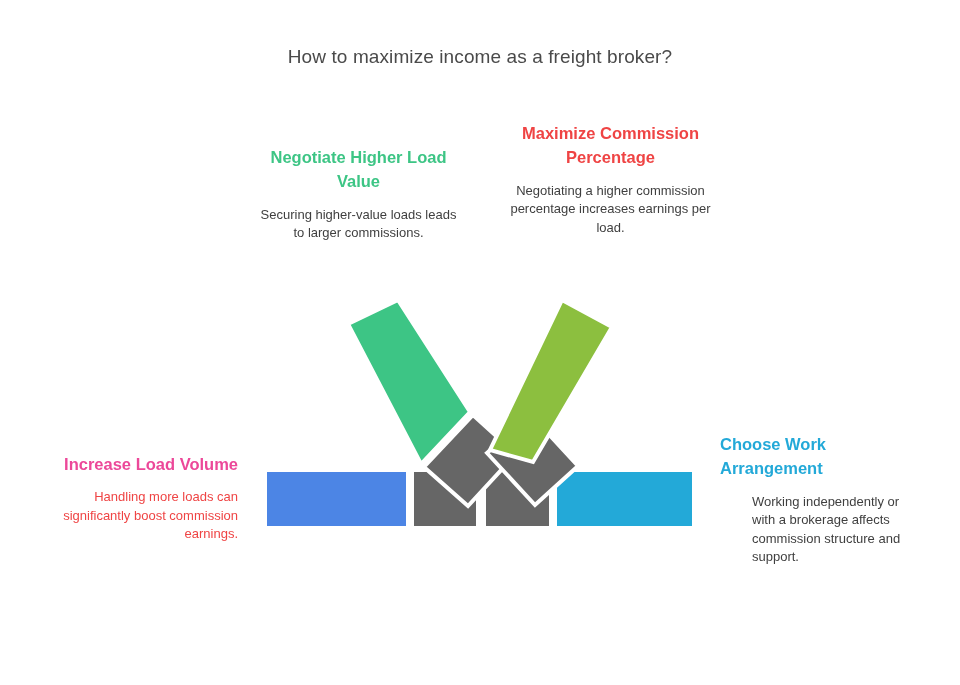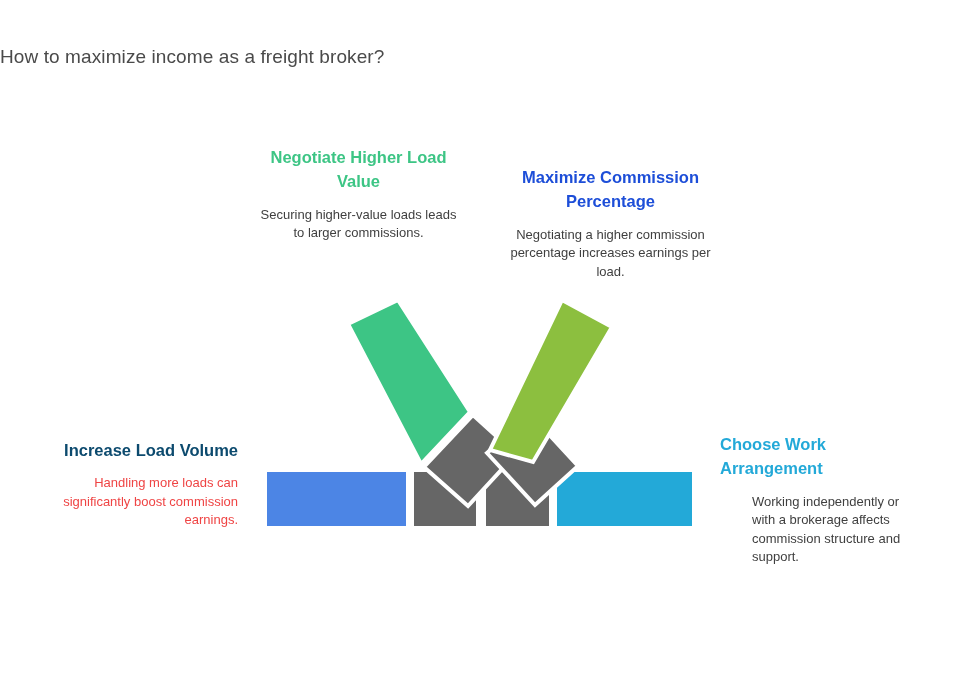--- a/index.html
+++ b/index.html
@@ -20,21 +20,21 @@
     overflow: hidden;
     background: #ffffff;
   }
 
   
   .title {
     position: absolute;
     left: 0;
     top: 46px;
     width: 960px;
-    text-align: left;
+    text-align: center;
     font-size: 19px;
     font-weight: 400;
     color: #4a4a4a;
     letter-spacing: 0.1px;
   }
 
   
   .callout {
     position: absolute;
   }
@@ -125,26 +125,26 @@
       <polygon fill="#8CBF3F" points="562,300 612,327 533,462 490,450" stroke="#ffffff"></polygon>
     </g>
   </svg>
 
   <div class="callout" id="callout-negotiate-load-value">
     <div class="heading" style="color: rgb(61, 197, 133);">Negotiate Higher Load Value</div>
     <div class="body" style="color: rgb(63, 63, 63);">Securing higher-value loads leads to larger commissions.</div>
   </div>
 
   <div class="callout" id="callout-maximize-commission">
-    <div class="heading" style="color: #1d4ed8; margin-top: 44px;">Maximize Commission Percentage</div>
+    <div class="heading" style="color: #ef4444;">Maximize Commission Percentage</div>
     <div class="body" style="color: rgb(63, 63, 63);">Negotiating a higher commission percentage increases earnings per load.</div>
   </div>
 
   <div class="callout" id="callout-increase-load-volume">
-    <div class="heading" style="color: #0c4a6e;">Increase Load Volume</div>
+    <div class="heading" style="color: #ec4899; margin-top: 14px;">Increase Load Volume</div>
     <div class="body" style="color: #ef4444;">Handling more loads can significantly boost commission earnings.</div>
   </div>
 
   <div class="callout" id="callout-choose-work-arrangement">
     <div class="heading" style="color: rgb(35, 169, 216);">Choose Work Arrangement</div>
     <div class="body" style="color: rgb(63, 63, 63); margin-left: 32px;">Working independently or with a brokerage affects commission structure and support.</div>
   </div>
 
 </div>
 

